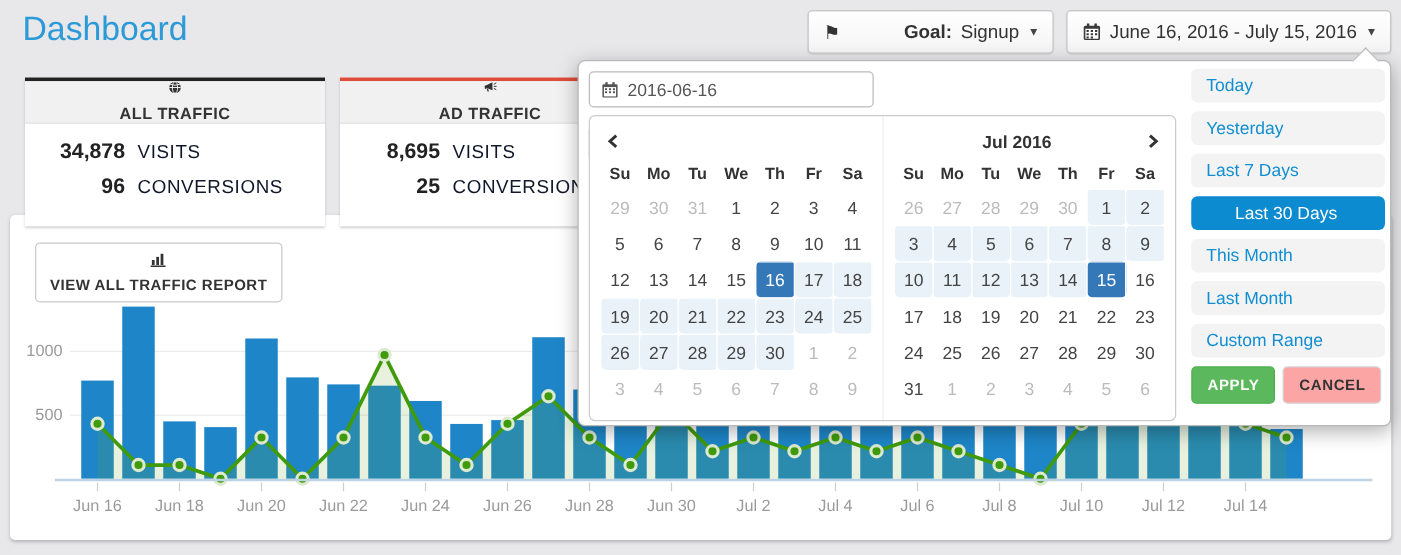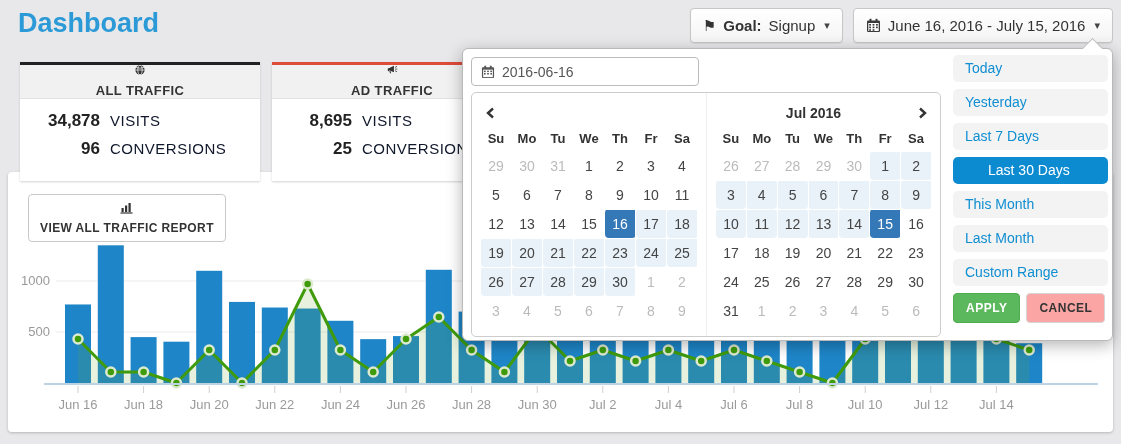--- a/index.html
+++ b/index.html
@@ -7,35 +7,35 @@
   body {
     font-family:"Liberation Sans", sans-serif;
     background:#e8e8eb;
     position:relative;
     overflow:hidden;
     color:#333;
   }
   
   .page-title {
     position:absolute; left:18px; top:8px;
-    font-size:27px; color:#2b9ad6; font-weight:700;
+    font-size:27px; color:#2b9ad6; font-weight:400;
   }
   .header-actions {
     position:absolute; top:8px; right:8px;
     display:flex; gap:10px; z-index:10;
   }
   .hbtn {
     height:35px; display:flex; align-items:center; gap:7px;
     background:linear-gradient(#ffffff,#f4f4f4);
     border:1px solid #c6c6c6; border-radius:4px;
     padding:0 12px; font-size:15px; color:#333; cursor:pointer;
     box-shadow:0 1px 1px rgba(0,0,0,.08);
   }
   .hbtn .caret { font-size:11px; color:#444; margin-left:2px; }
-  .hbtn b { font-weight:700; }
+  .hbtn b { font-weight:700;margin-left:44px; }
   .icon-svg { display:inline-block; vertical-align:middle; }
   
   .cards { position:absolute; left:20px; top:62px; display:flex; gap:12px; z-index:5; }
   .stat-card {
     width:240px; background:#fff; box-shadow:0 1px 2px rgba(0,0,0,.18);
     border-top:3px solid #222;
   }
   .stat-card.red { border-top-color:#dd4b39; }
   .stat-card .card-head {
     background:#f1f1f1; border-bottom:1px solid #e2e2e2;

